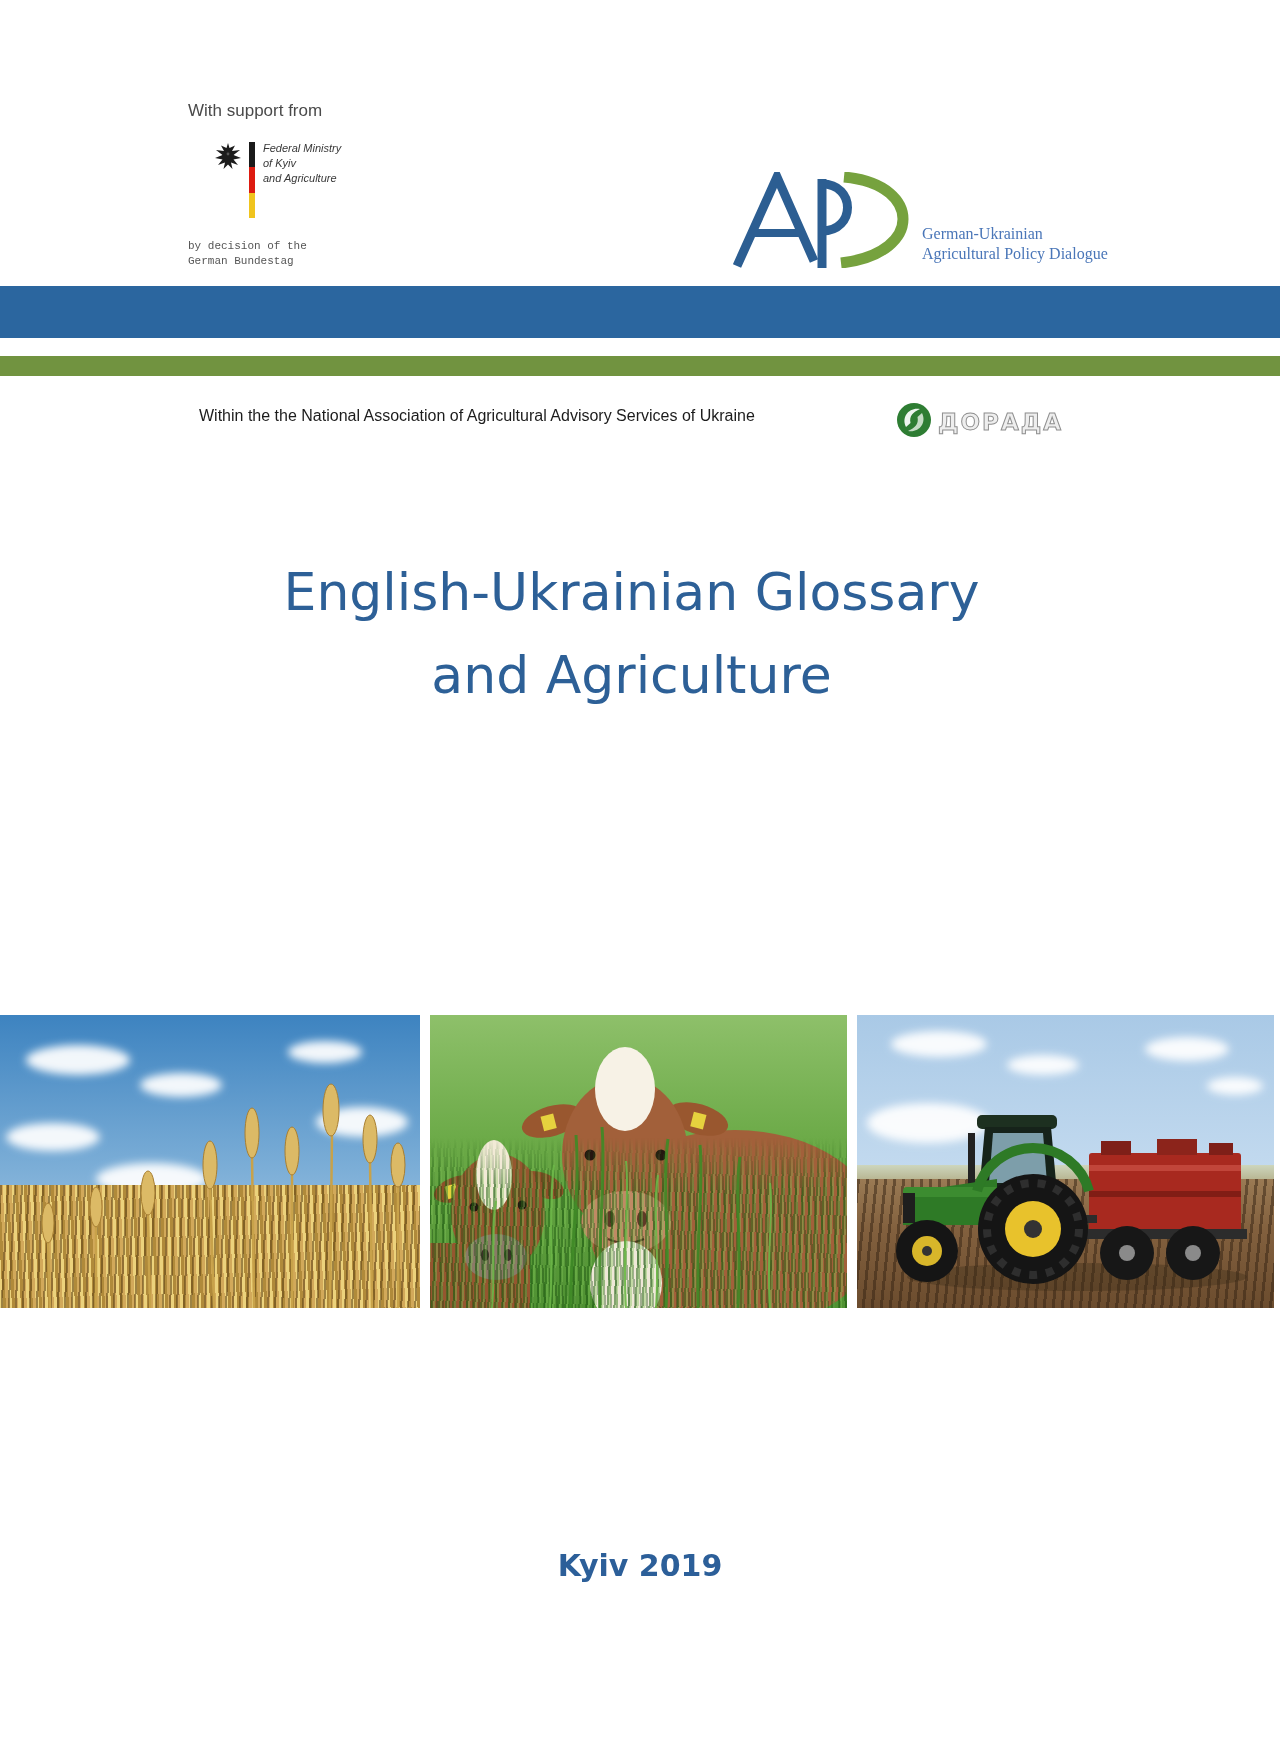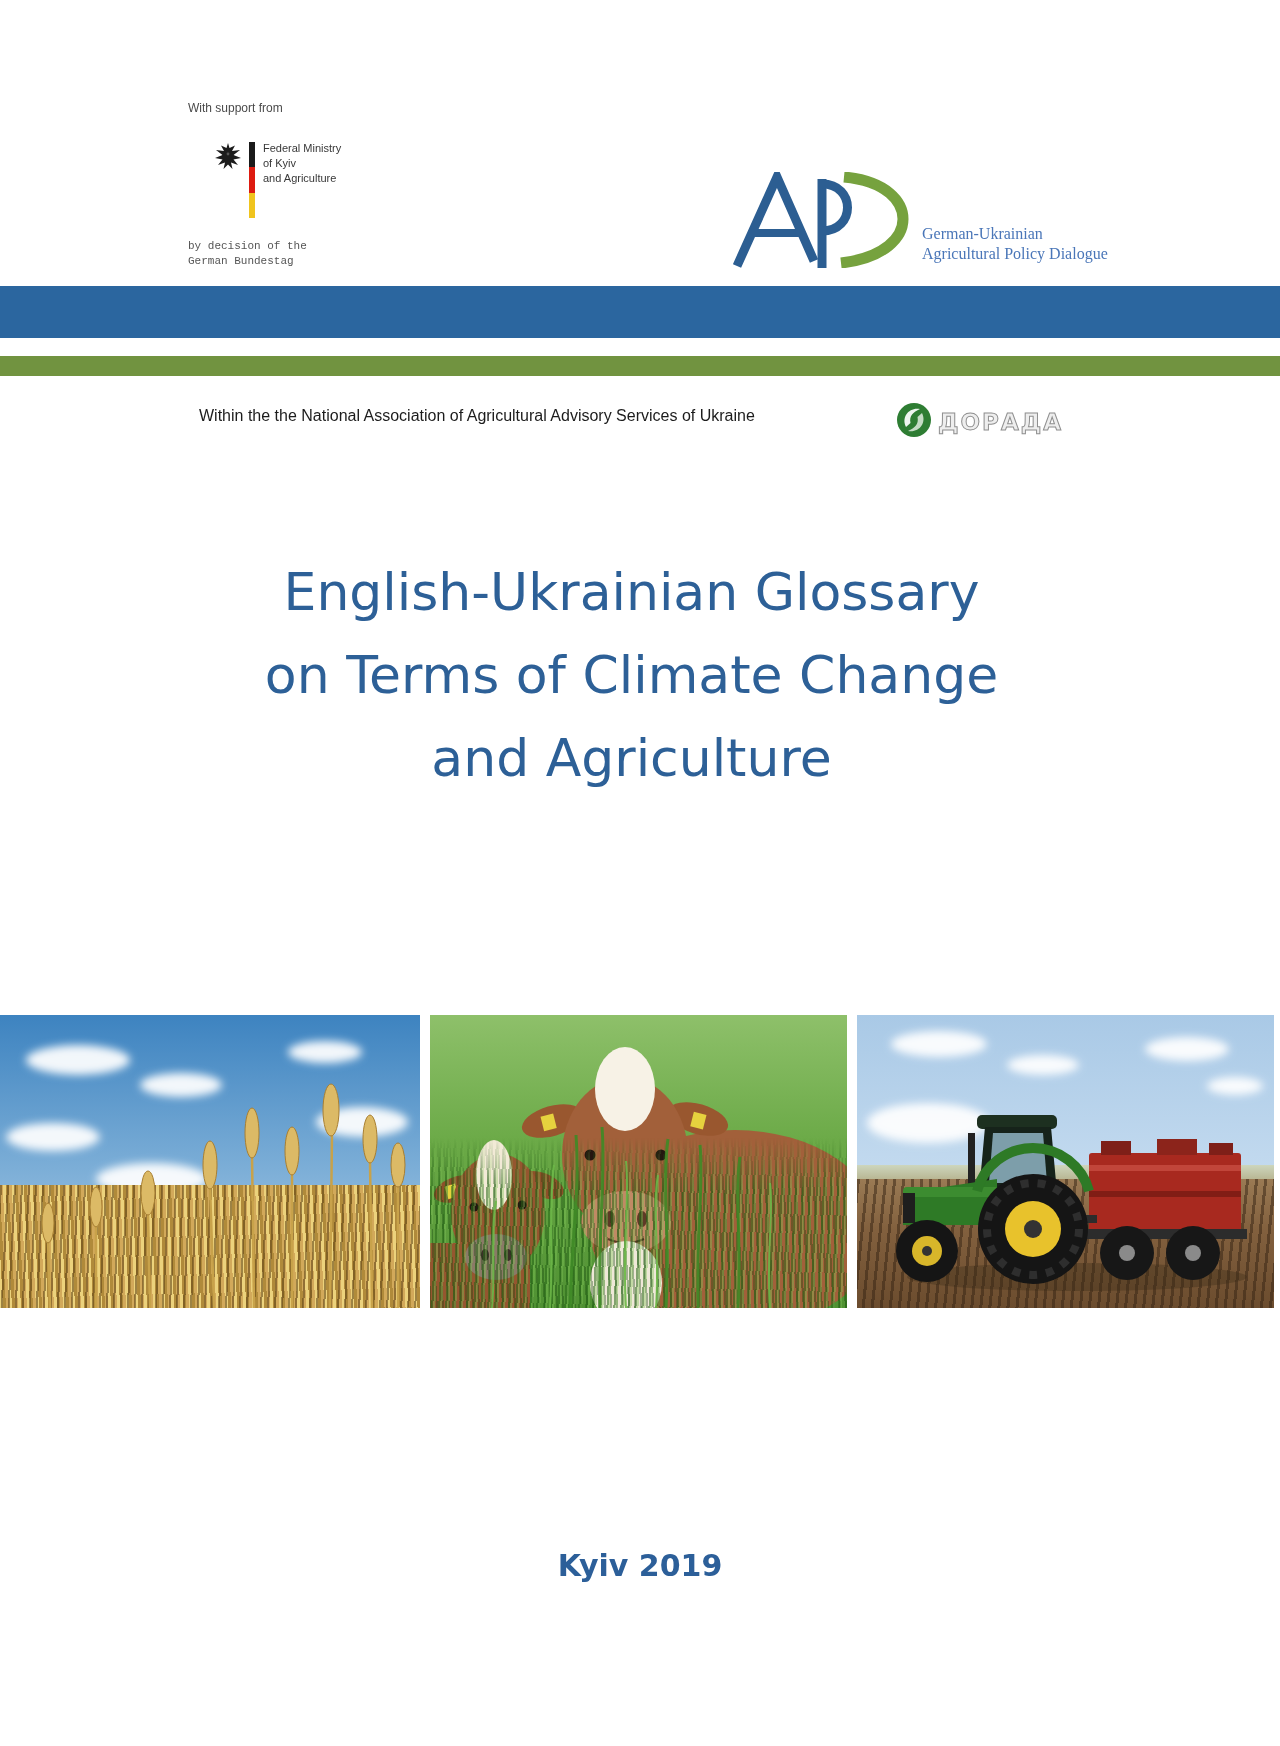--- a/index.html
+++ b/index.html
@@ -1,28 +1,28 @@
 <!DOCTYPE html>
 <html><head>
 <meta charset="utf-8">
 <style>
   html,body{margin:0;padding:0;background:#888;}
   .page{position:relative;width:1280px;height:1746px;background:#ffffff;overflow:hidden;
         font-family:"Liberation Sans",sans-serif;}
 
   
-  .support-note{position:absolute;left:188px;top:101px;font-size:12px;color:#4a4a4a;}
+  .support-note{position:absolute;left:188px;top:101px;font-size:17px;color:#4a4a4a;}
   .eagle{position:absolute;left:214px;top:142px;}
   .flag-stripe{position:absolute;left:249px;top:142px;width:6px;height:76px;display:flex;flex-direction:column;}
   .flag-stripe i{display:block;width:100%;flex:1;}
   .flag-stripe .fb{background:#1a1a1a;}
   .flag-stripe .fr{background:#dd1b10;}
   .flag-stripe .fg{background:#f0c41e;}
   .ministry-name{position:absolute;left:263px;top:141px;font-size:11px;line-height:15px;color:#383838;}
-  .ministry-name span{display:block;}
+  .ministry-name span{display:block;font-style:italic;}
   .decision-note{position:absolute;left:188px;top:239px;font-size:11px;line-height:15px;color:#555;}
   .decision-note span{display:block;font-family:Liberation Mono, monospace;}
 
   
   .apd-mark{position:absolute;left:733px;top:172px;}
   .apd-tagline{position:absolute;left:922px;top:224px;font-size:16px;line-height:20px;color:#4a76b8;}
   .apd-tagline span{display:block;font-family:Liberation Serif, serif;}
 
   
   .bar-blue{position:absolute;left:0;top:286px;width:1280px;height:52px;background:#2b669f;}
@@ -128,21 +128,20 @@
       <path d="M12,27 C7,17 15,7 26,9 C19,12 15,16 16.5,23 Z" fill="#ffffff" opacity="0.92"></path>
       <path d="M28,13 C33,23 25,33 14,31 C21,28 25,24 23.5,17 Z" fill="#dfecdf" opacity="0.85"></path>
     </svg>
     <svg class="dorada-word" width="132" height="34" viewBox="0 0 132 34">
       <text x="0" y="26" font-family="DejaVu Sans, sans-serif" font-size="23" font-weight="bold" letter-spacing="2" fill="#eeeeee" stroke="#8f8f8f" stroke-width="1">ДОРАДА</text>
     </svg>
   </div>
 
   <div class="title-block">
     <span>English-Ukrainian Glossary</span>
-    <span>on Terms of Climate Change</span>
     <span>and Agriculture</span>
   </div>
 
   <div class="photo photo-wheat">
     <div class="cloud" style="left:26px;top:30px;width:104px;height:30px;"></div>
     <div class="cloud" style="left:140px;top:58px;width:82px;height:24px;"></div>
     <div class="cloud" style="left:6px;top:108px;width:94px;height:28px;"></div>
     <div class="cloud" style="left:288px;top:26px;width:74px;height:22px;"></div>
     <div class="cloud" style="left:316px;top:92px;width:92px;height:30px;"></div>
     <div class="cloud" style="left:96px;top:148px;width:112px;height:32px;"></div>

